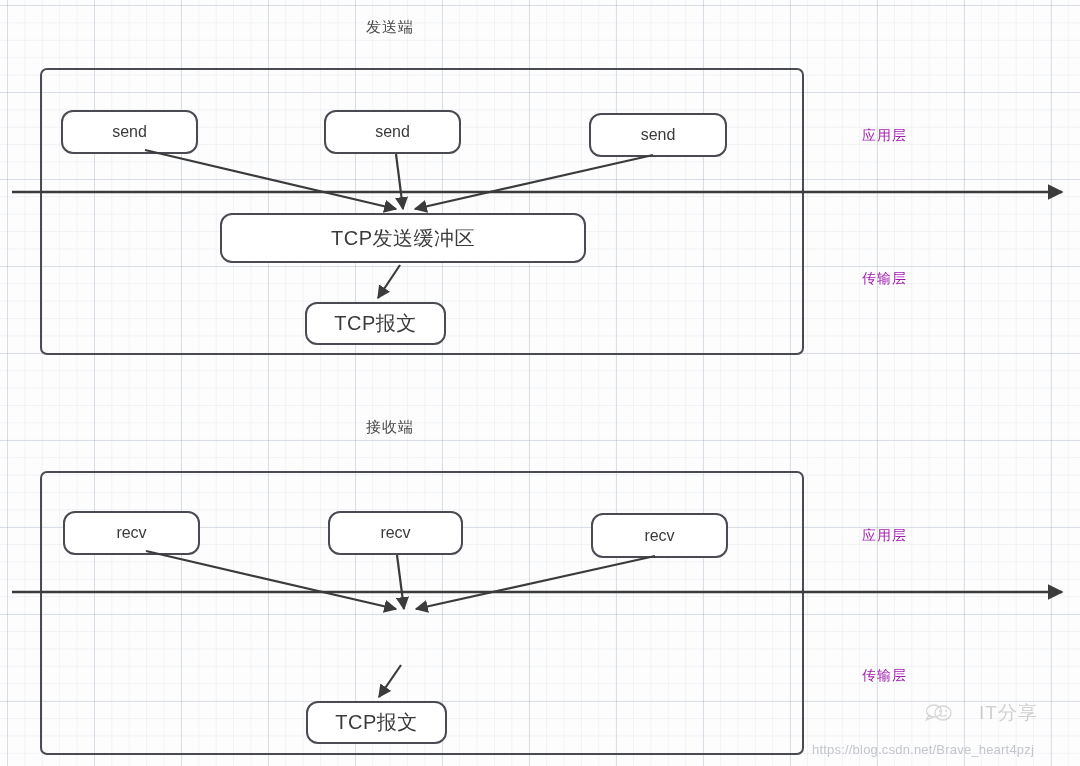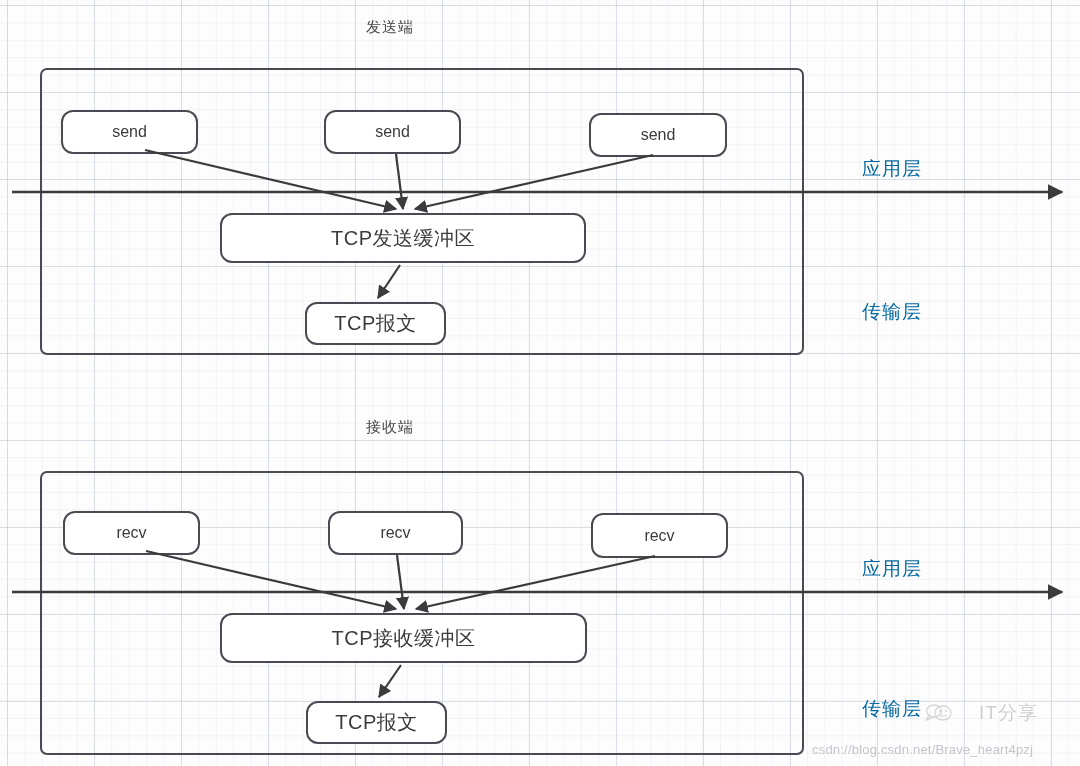--- a/index.html
+++ b/index.html
@@ -60,25 +60,24 @@
     align-items: center;
     justify-content: center;
     color: #3b3b3b;
     font-size: 16px;
     white-space: nowrap;
   }
   .node.cjk { font-size: 20px; letter-spacing: 0.5px; }
   
   .layer-label {
     position: absolute;
-    color: #0369a1;
-    font-size: 19px;
+    color: #a21caf;
+    font-size: 14px;
     letter-spacing: 1px;
     white-space: nowrap;
-    margin-top: 29px;
   }
   
   .arrows {
     position: absolute;
     left: 0; top: 0;
     width: 1080px;
     height: 766px;
     pointer-events: none;
   }
   
@@ -126,21 +125,20 @@
   <div class="layer-label" style="left:862px; top:270px;">传输层</div>
 
   <div class="section-title" style="left:366px; top:418px;">接收端</div>
 
   <div class="host-box" style="left:40px; top:471px; width:764px; height:284px;"></div>
 
   <div class="node" style="left:63px; top:511px; width:137px; height:44px;">recv</div>
   <div class="node" style="left:328px; top:511px; width:135px; height:44px;">recv</div>
   <div class="node" style="left:591px; top:513px; width:137px; height:45px;">recv</div>
 
-  <div class="node cjk" style="left:220px; top:613px; width:367px; height:50px;">TCP接收缓冲区</div>
 
   <div class="node cjk" style="left:306px; top:701px; width:141px; height:43px;">TCP报文</div>
 
   <div class="layer-label" style="left:862px; top:527px;">应用层</div>
   <div class="layer-label" style="left:862px; top:667px;">传输层</div>
 
   <svg class="arrows" viewBox="0 0 1080 766">
     <defs>
       <marker id="ah" viewBox="0 0 10 10" refX="9" refY="5" markerWidth="7" markerHeight="7" orient="auto-start-reverse">
         <path d="M 0 0 L 10 5 L 0 10 z" fill="#3b3b3b"></path>
@@ -176,15 +174,15 @@
       <ellipse cx="9" cy="11" rx="7.5" ry="6" fill="none" stroke="#a8a8a8" stroke-width="1.3"></ellipse>
       <path d="M 4 15 L 1.5 20 L 7 17.5 Z" fill="none" stroke="#a8a8a8" stroke-width="1.3"></path>
       <ellipse cx="18" cy="13" rx="8" ry="7" fill="none" stroke="#a8a8a8" stroke-width="1.3"></ellipse>
       <circle cx="15" cy="11" r="1" fill="#a8a8a8"></circle>
       <circle cx="21" cy="11" r="1" fill="#a8a8a8"></circle>
       <path d="M 14.5 15 Q 18 17.5 21.5 15" fill="none" stroke="#a8a8a8" stroke-width="1.2"></path>
     </svg>
     <span class="wm-text">IT分享</span>
   </div>
 
-  <div class="wm-url" style="left:812px; top:742px;">csdn://blog.csdn.net/Brave_heart4pzj</div>
+  <div class="wm-url" style="left:812px; top:742px;">https://blog.csdn.net/Brave_heart4pzj</div>
 
 </div>
 
 </body></html>

